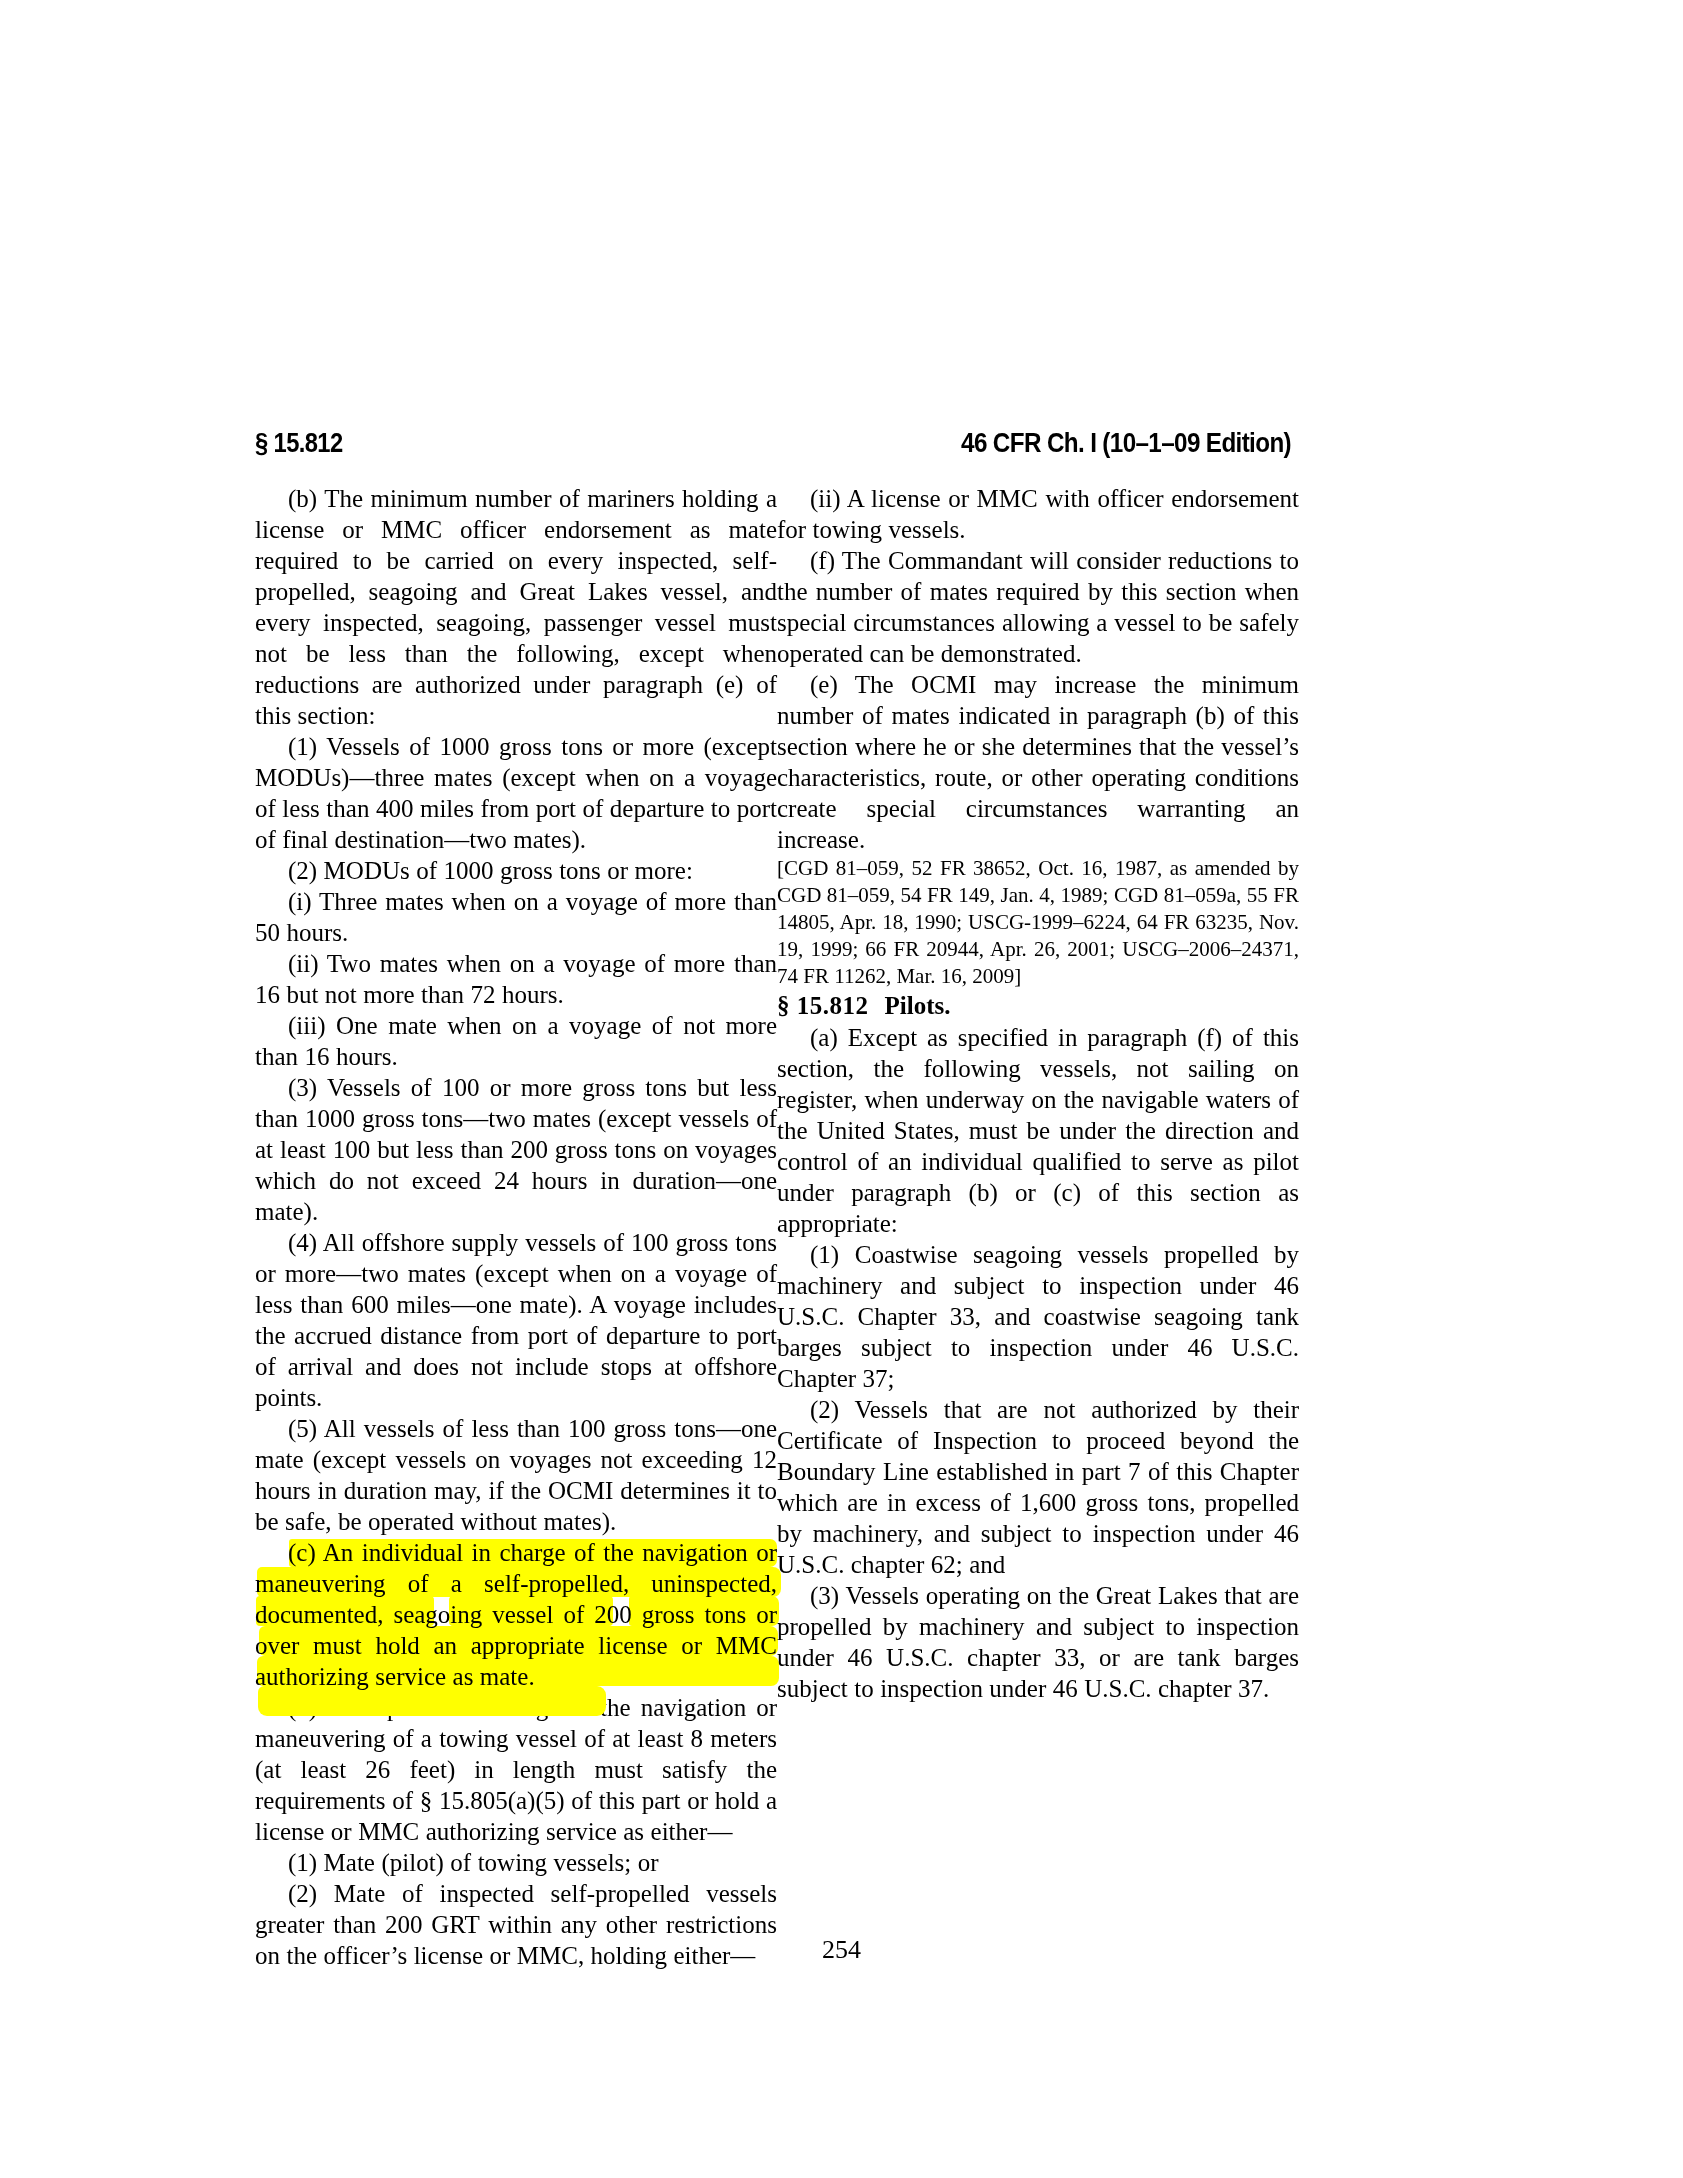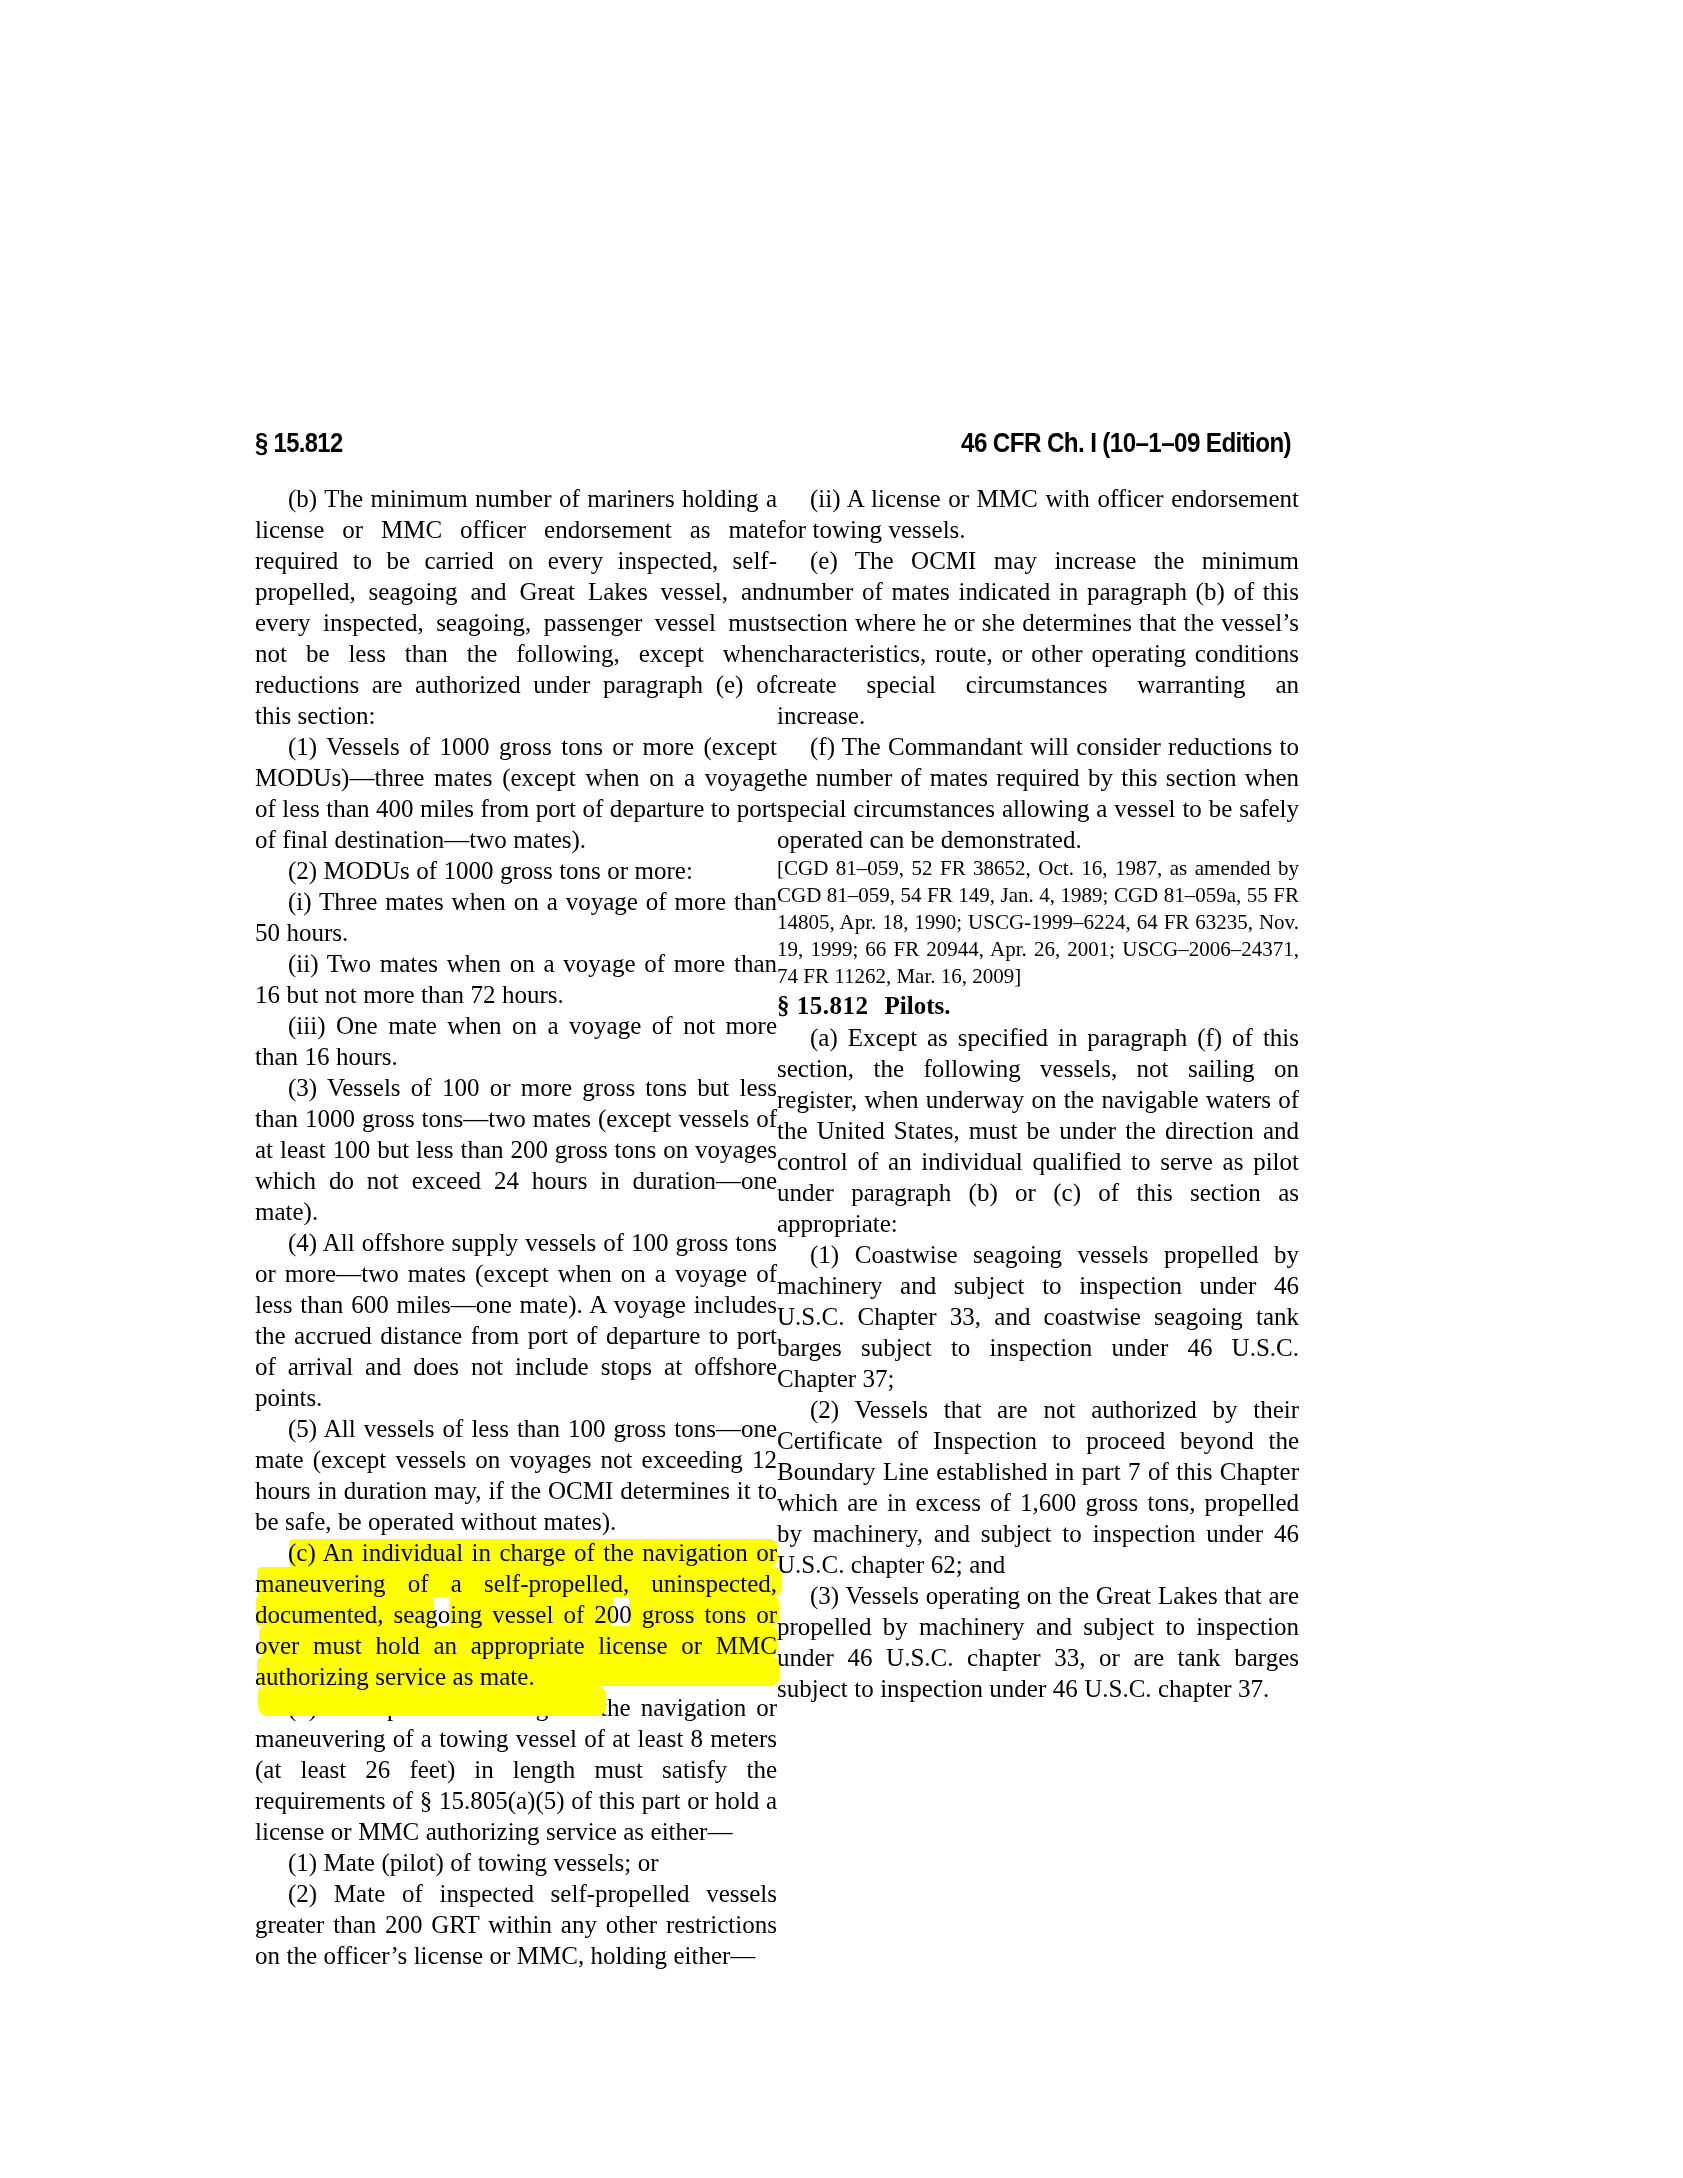--- a/index.html
+++ b/index.html
@@ -154,30 +154,31 @@
 
       <p class="body">(d) Each person in charge of the navigation or maneuvering of a towing vessel of at least 8 meters (at least 26 feet) in length must satisfy the requirements of § 15.805(a)(5) of this part or hold a license or MMC authorizing service as either—</p>
       <p class="body">(1) Mate (pilot) of towing vessels; or</p>
       <p class="body">(2) Mate of inspected self-propelled vessels greater than 200 GRT within any other restrictions on the officer’s license or MMC, holding either—</p>
 
     </div>
 
     <div class="col">
 
       <p class="body">(ii) A license or MMC with officer endorsement for towing vessels.</p>
+      <p class="body">(f) The Commandant will consider reductions to the number of mates required by this section when special circumstances allowing a vessel to be safely operated can be demonstrated.</p>
       <p class="body">(e) The OCMI may increase the minimum number of mates indicated in paragraph (b) of this section where he or she determines that the vessel’s characteristics, route, or other operating conditions create special circumstances warranting an increase.</p>
-      <p class="body">(f) The Commandant will consider reductions to the number of mates required by this section when special circumstances allowing a vessel to be safely operated can be demonstrated.</p>
 
       <p class="cite gap-before">[CGD 81–059, 52 FR 38652, Oct. 16, 1987, as amended by CGD 81–059, 54 FR 149, Jan. 4, 1989; CGD 81–059a, 55 FR 14805, Apr. 18, 1990; USCG-1999–6224, 64 FR 63235, Nov. 19, 1999; 66 FR 20944, Apr. 26, 2001; USCG–2006–24371, 74 FR 11262, Mar. 16, 2009]</p>
 
       <p class="sec-head gap-before"><span class="sec-sym">§ 15.812</span><span class="sec-title">Pilots.</span></p>
 
       <p class="body">(a) Except as specified in paragraph (f) of this section, the following vessels, not sailing on register, when underway on the navigable waters of the United States, must be under the direction and control of an individual qualified to serve as pilot under paragraph (b) or (c) of this section as appropriate:</p>
       <p class="body">(1) Coastwise seagoing vessels propelled by machinery and subject to inspection under 46 U.S.C. Chapter 33, and coastwise seagoing tank barges subject to inspection under 46 U.S.C. Chapter 37;</p>
       <p class="body">(2) Vessels that are not authorized by their Certificate of Inspection to proceed beyond the Boundary Line established in part 7 of this Chapter which are in excess of 1,600 gross tons, propelled by machinery, and subject to inspection under 46 U.S.C. chapter 62; and</p>
       <p class="body">(3) Vessels operating on the Great Lakes that are propelled by machinery and subject to inspection under 46 U.S.C. chapter 33, or are tank barges subject to inspection under 46 U.S.C. chapter 37.</p>
 
     </div>
   </div>
 
+  <div class="folio">254</div>
 
 </div>
 
 
 </body></html>

